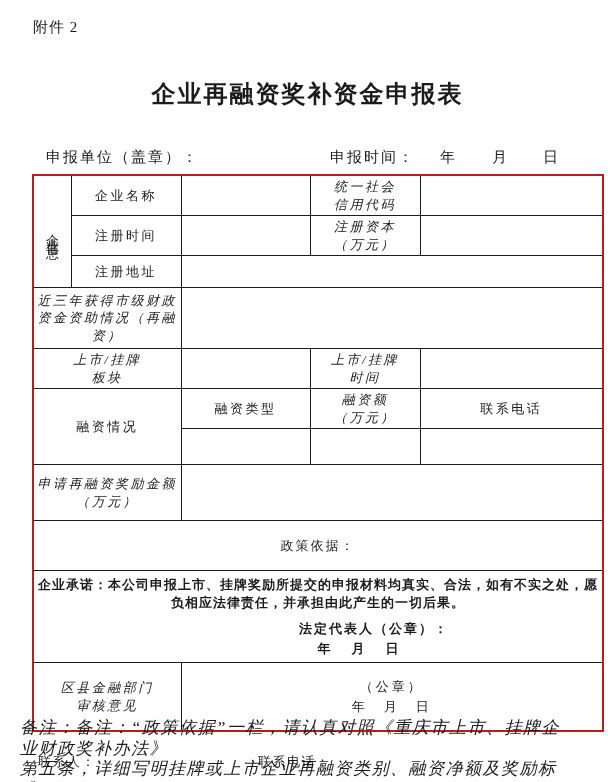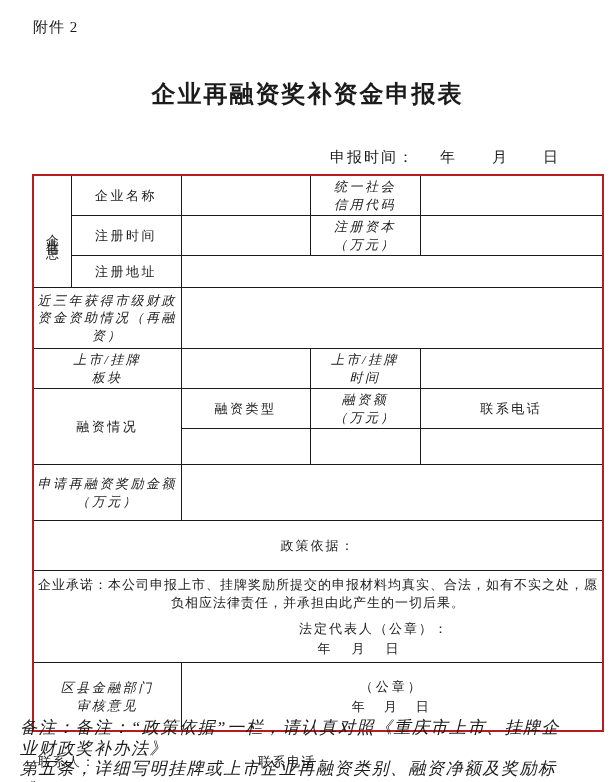--- a/index.html
+++ b/index.html
@@ -41,21 +41,21 @@
     writing-mode:vertical-rl;text-orientation:upright;
     letter-spacing:4px;margin:0 auto;font-size:13px;
   }
   td.fill{background:#fff;}
   td.policy{
     text-align:left;vertical-align:top;padding:8px 10px;
     letter-spacing:2px;font-size:13.5px;
   }
   td.pledge{
     text-align:left;vertical-align:top;padding:6px 12px 4px 12px;
-    font-size:13.5px;line-height:1.6;letter-spacing:1px;
+    font-size:13.5px;line-height:1.6;letter-spacing:1px;font-weight:bold;
   }
   .legal-rep-line{text-align:center;padding-left:112px;margin-top:9px;letter-spacing:2px;}
   .pledge-date-line{text-align:center;padding-left:84px;margin-top:2px;letter-spacing:4px;}
   td.review-val{vertical-align:top;padding-top:26px;letter-spacing:3px;}
   td.review-val .seal-line{margin-bottom:3px;}
 
   .footer-note{
     position:absolute;left:20px;top:718px;width:556px;
     font-size:17px;line-height:1.22;letter-spacing:1.5px;
   }
@@ -64,20 +64,21 @@
   .contacts .phone{position:absolute;left:220px;top:0;}
 </style>
 </head>
 <body>
 
 <div class="attachment">附件 2</div>
 
 <div class="doc-title">企业再融资奖补资金申报表</div>
 
 <div class="header-line">
+  <span class="unit">申报单位（盖章）：</span>
   <span class="time">申报时间：</span>
   <span class="yy">年</span>
   <span class="mm">月</span>
   <span class="dd">日</span>
 </div>
 
 <table class="form">
   <colgroup>
     <col style="width:38px">
       <col style="width:110px">

